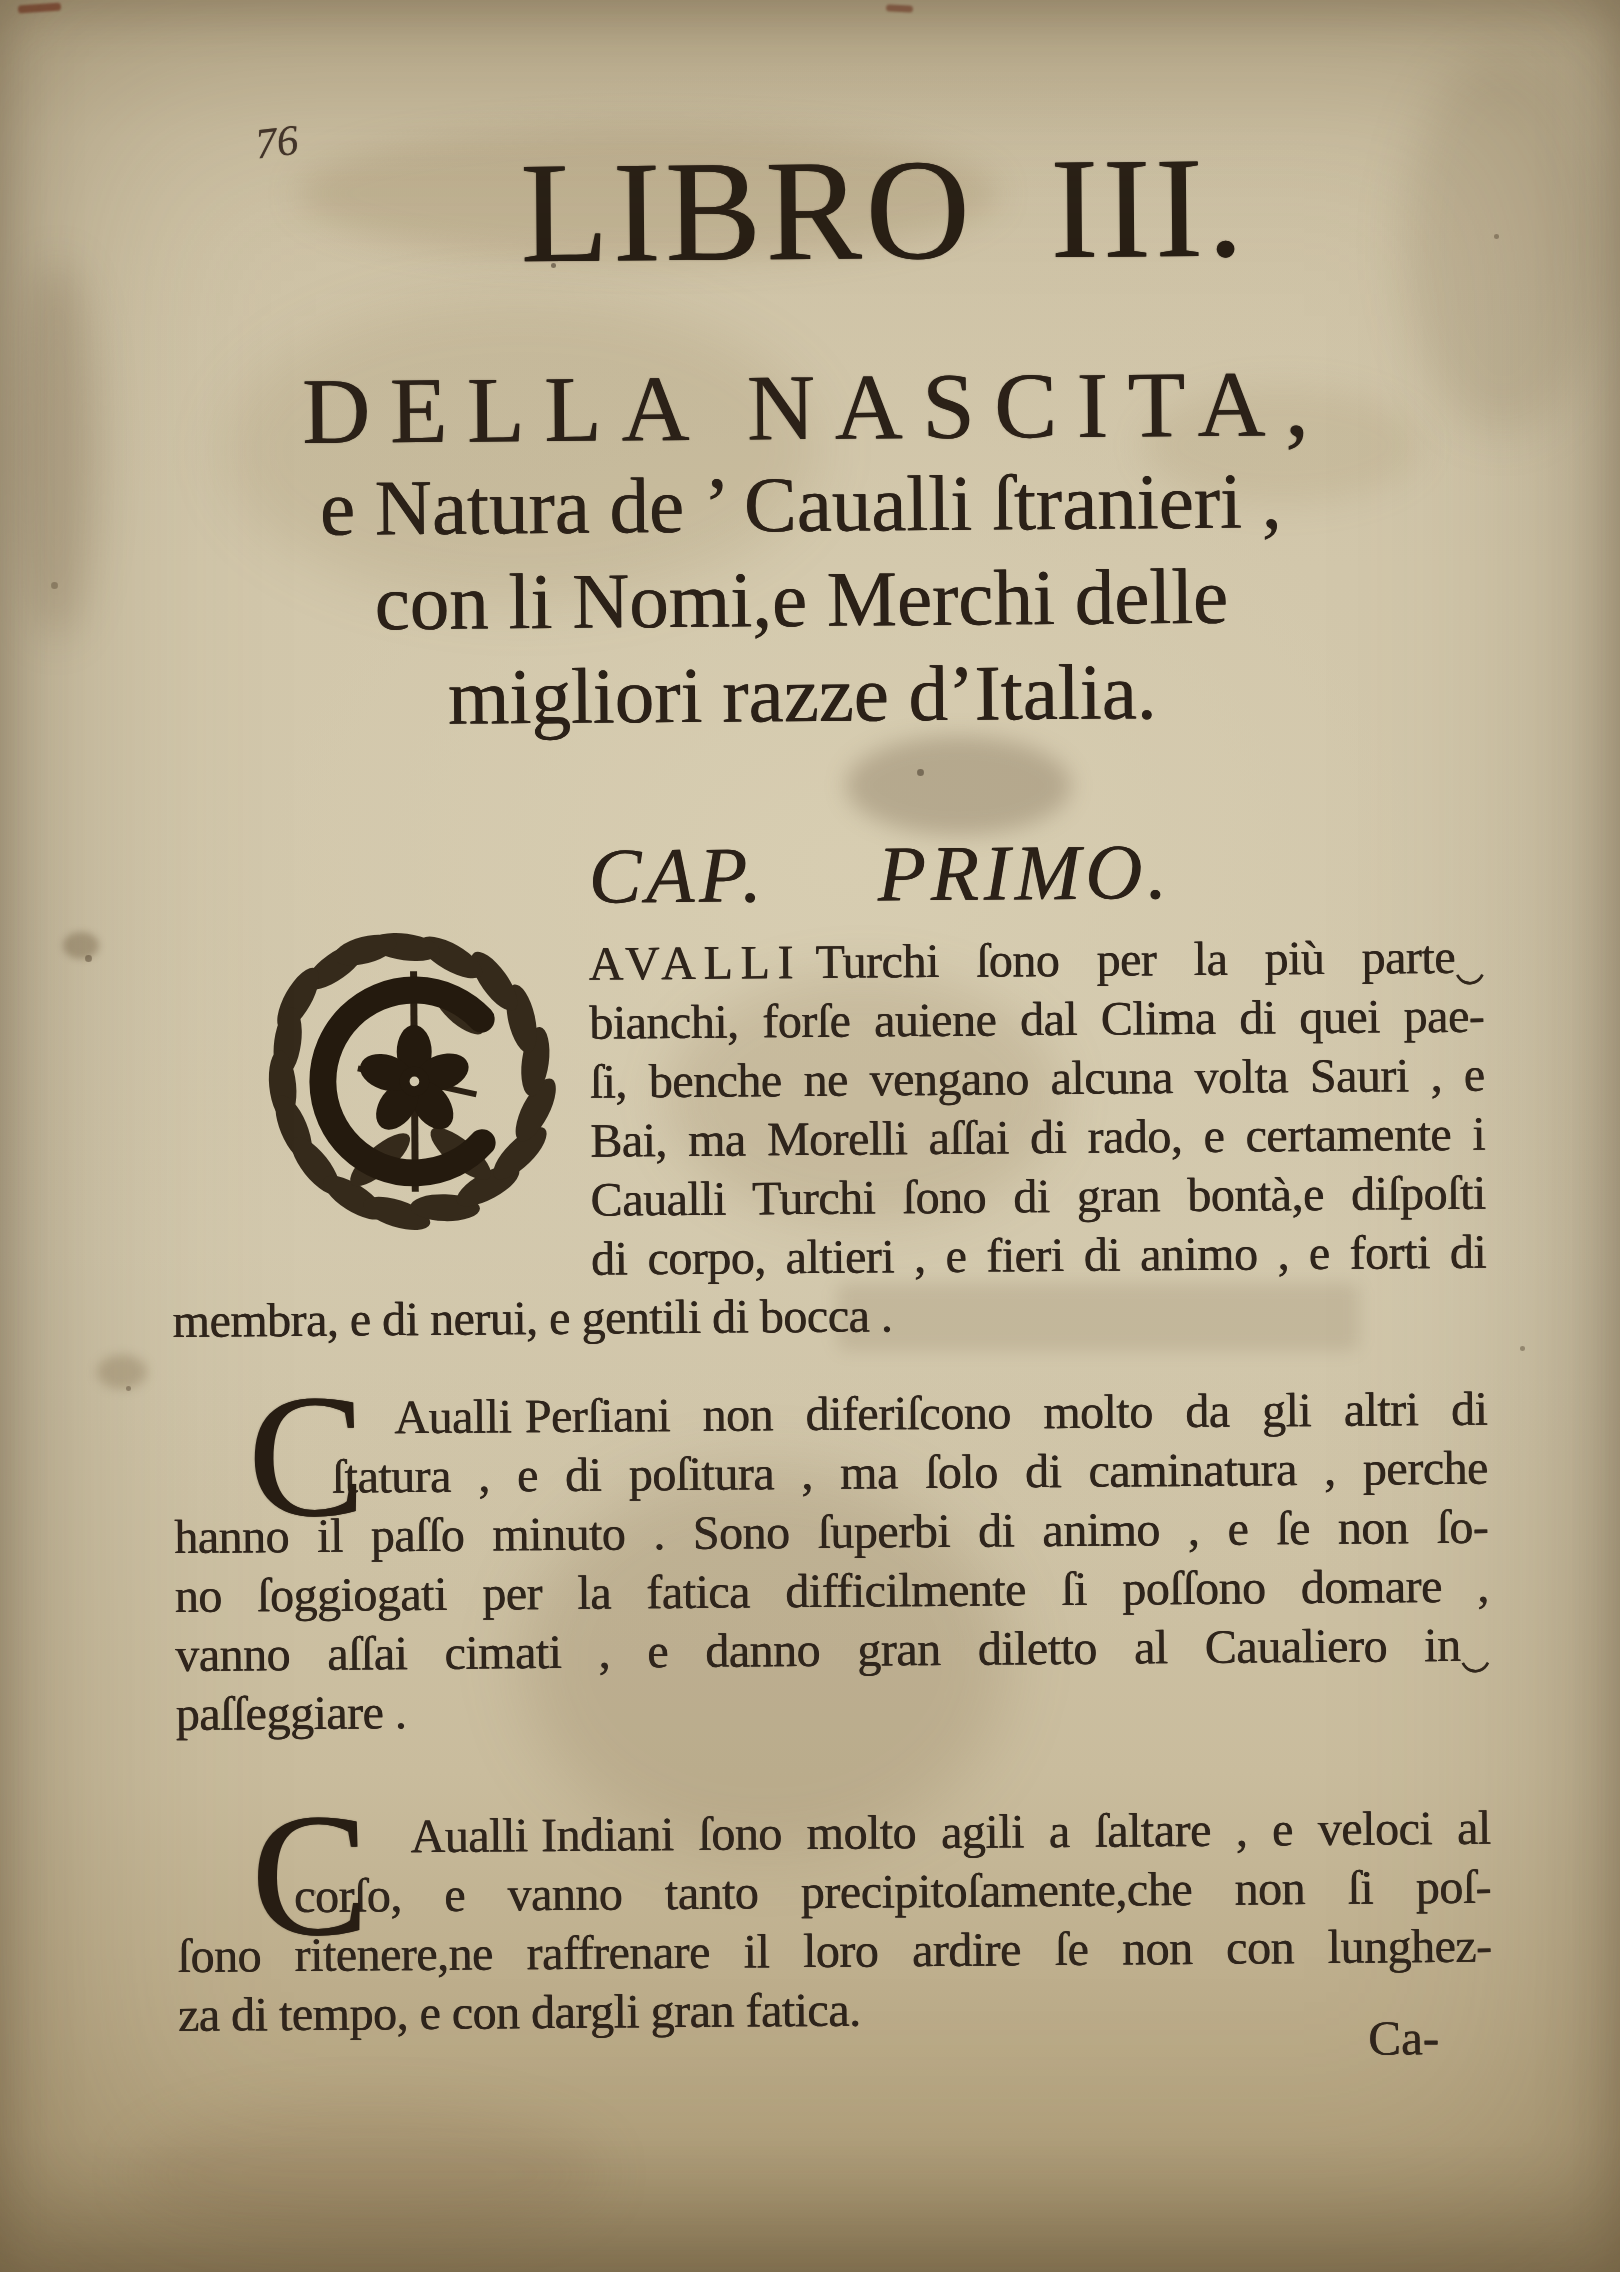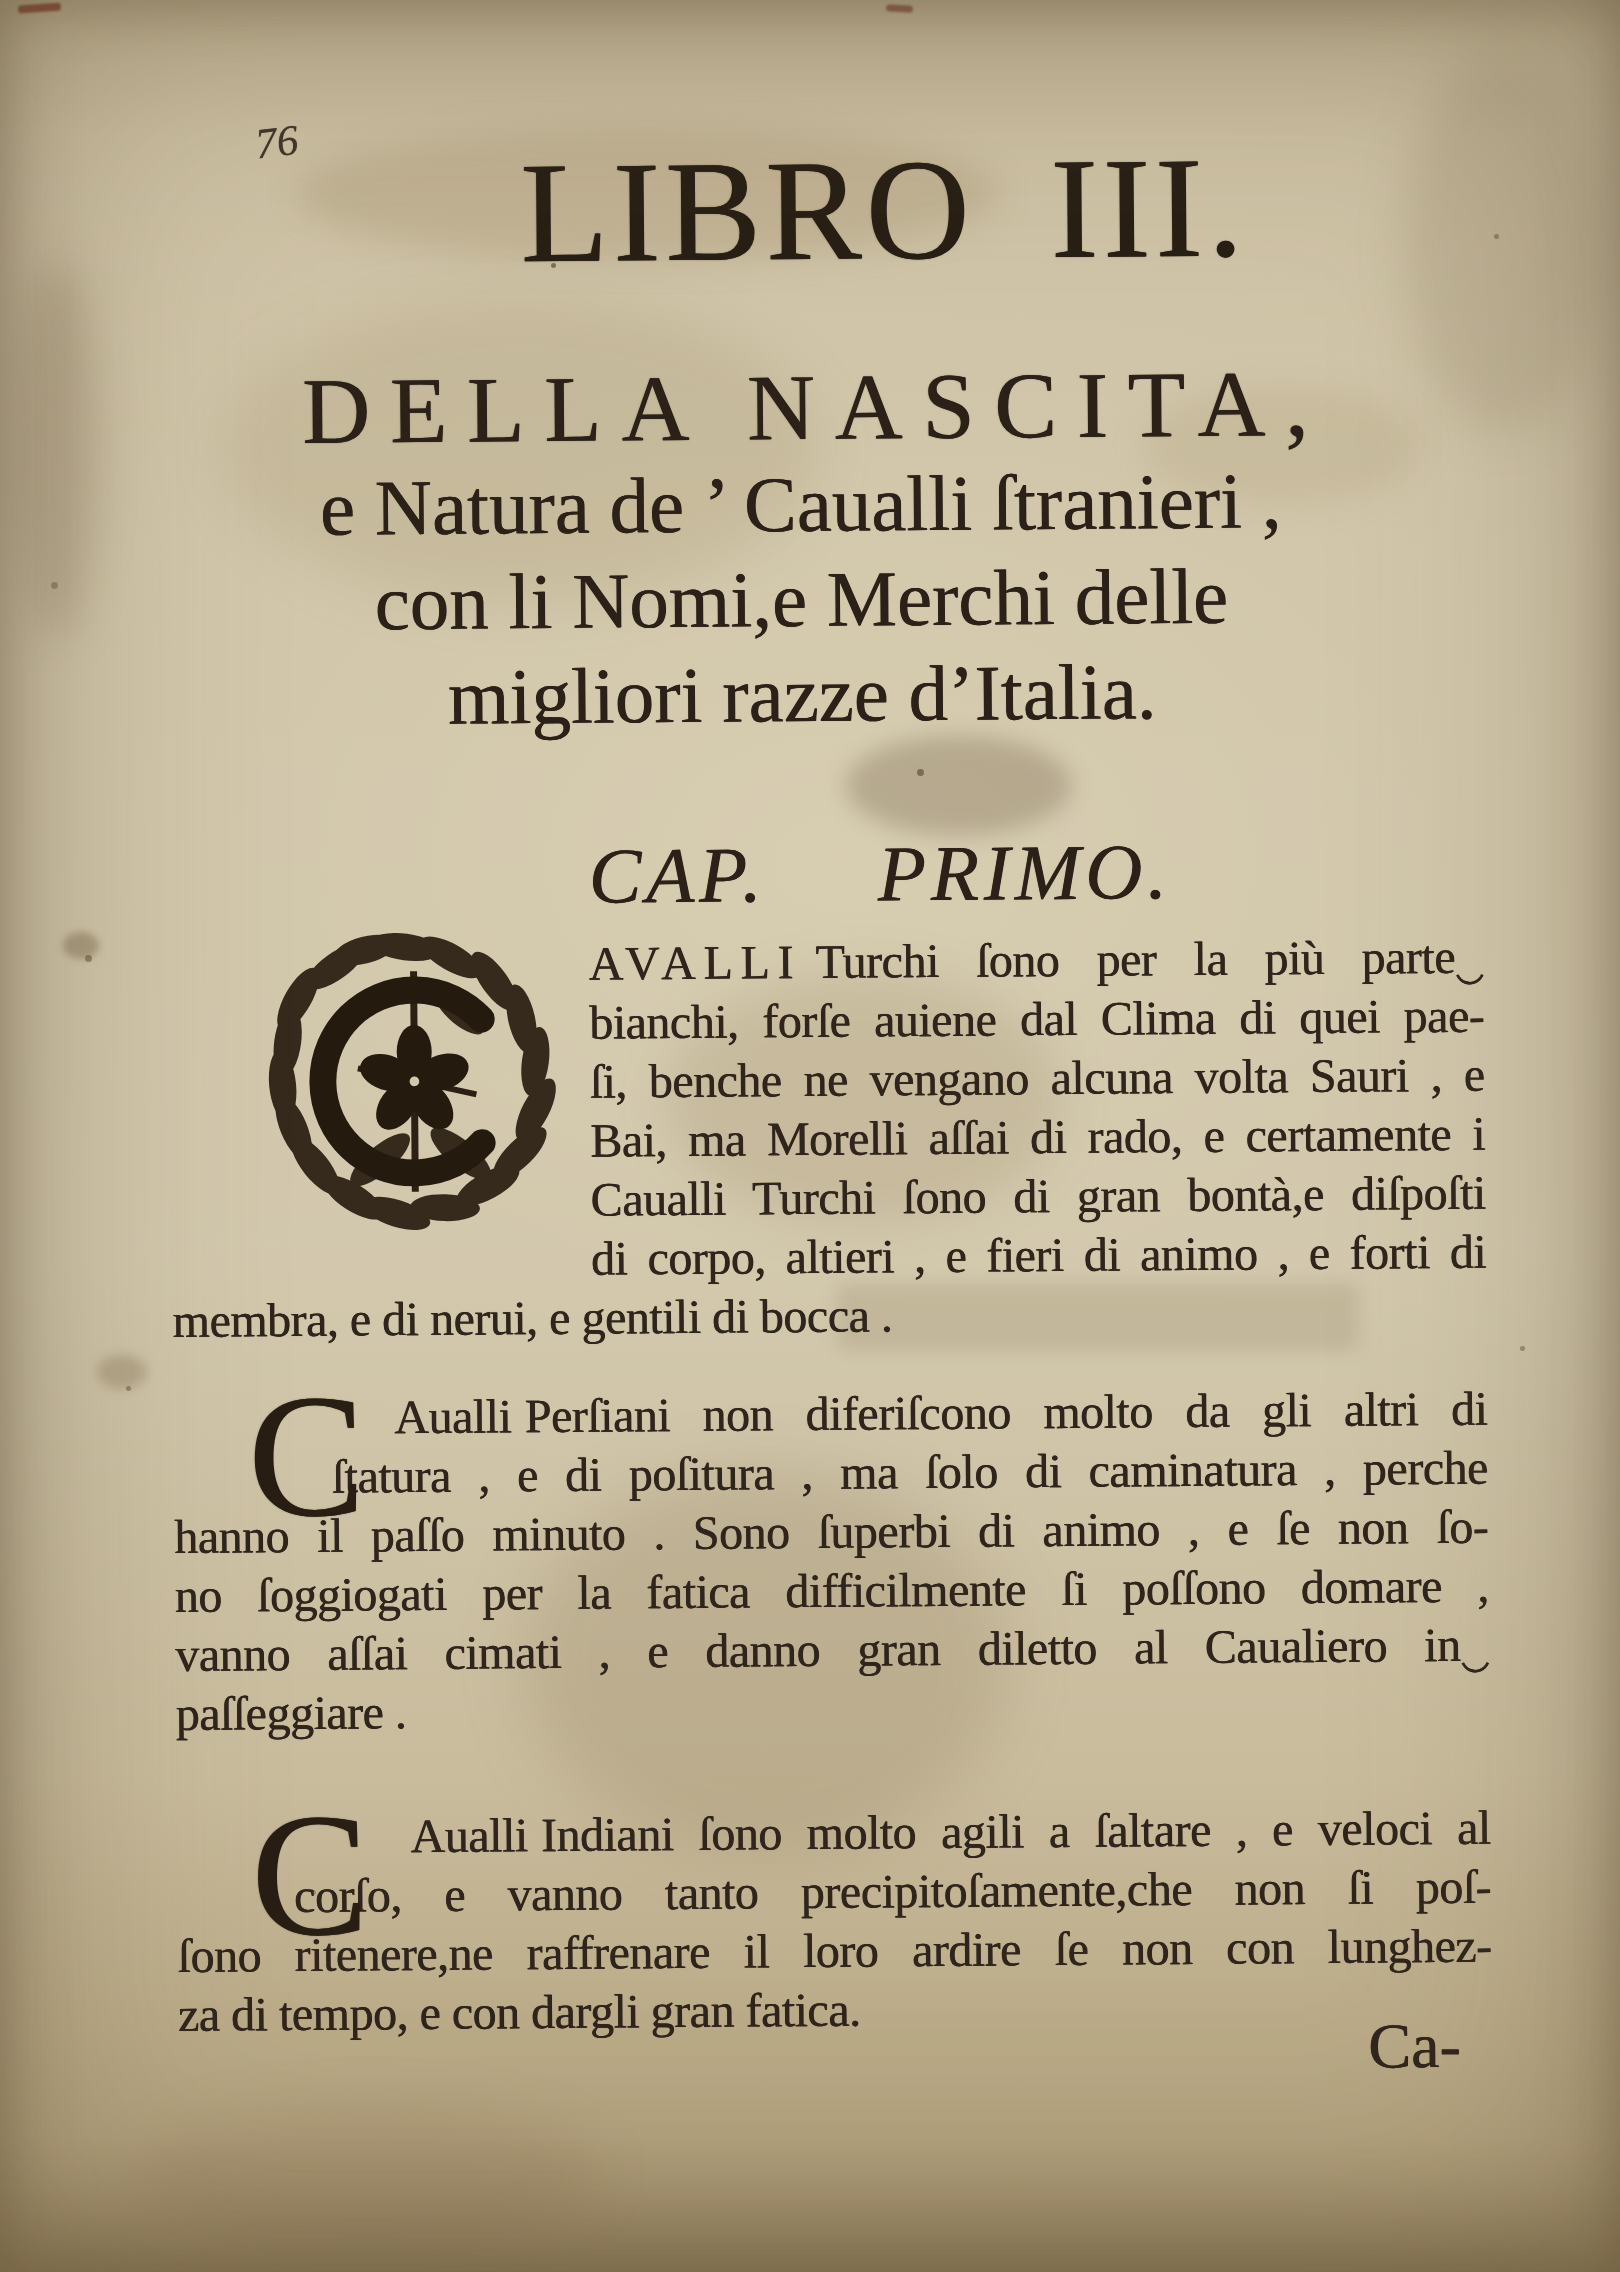--- a/index.html
+++ b/index.html
@@ -44,21 +44,21 @@
   .para2 .ind1 { margin-left:158px; }
   .para3 .ind0 { margin-left:234px; }
   .para3 .ind1 { margin-left:117px; }
   .lead-caps { letter-spacing:.16em; margin-right:.3em; }
   .lead { margin-right:.28em; }
 
   .woodcut { position:absolute; left:90px; top:-7.2px; width:297px; height:304px; }
   .dropcap { position:absolute; left:74px; top:-12.6px; font-size:176px; line-height:162px;
     color:#281e14; text-shadow:0.9px 0 currentColor, 0 0 1.8px rgba(40,30,20,.4); }
 
-  .catchword { position:absolute; left:1361px; top:2014px; font-size:64px;
+  .catchword { position:absolute; left:1361px; top:2014px; font-size:49px;
     text-shadow:0.6px 0 currentColor, 0 0 0.9px rgba(47,37,28,.4); }
 
   
   .stain { position:absolute; border-radius:50%; filter:blur(16px); pointer-events:none; }
   .st-title      { left:297px;  top:126px;  width:702px; height:135px; background:rgba(139,115,77,.20); }
   .st-subtitle   { left:225px;  top:297px;  width:594px; height:306px; background:rgba(134,110,72,.14); filter:blur(27px); }
   .st-right-sub  { left:1143px; top:387px;  width:279px; height:117px; background:rgba(146,124,86,.14); }
   .st-primo      { left:846px;  top:736px;  width:225px; height:99px; background:rgba(88,71,48,.26); filter:blur(10.8px); }
   .st-center     { left:666px;  top:972px; width:396px; height:252px; background:rgba(128,104,70,.16); filter:blur(23.4px); }
   .st-pass       { left:522px;  top:1467px; width:486px; height:387px; background:rgba(124,100,68,.18); filter:blur(31px); }

